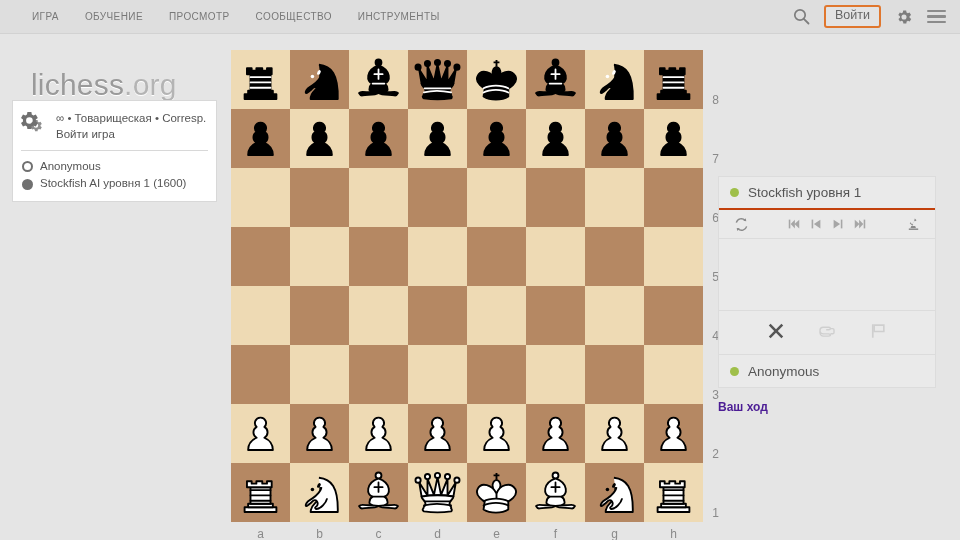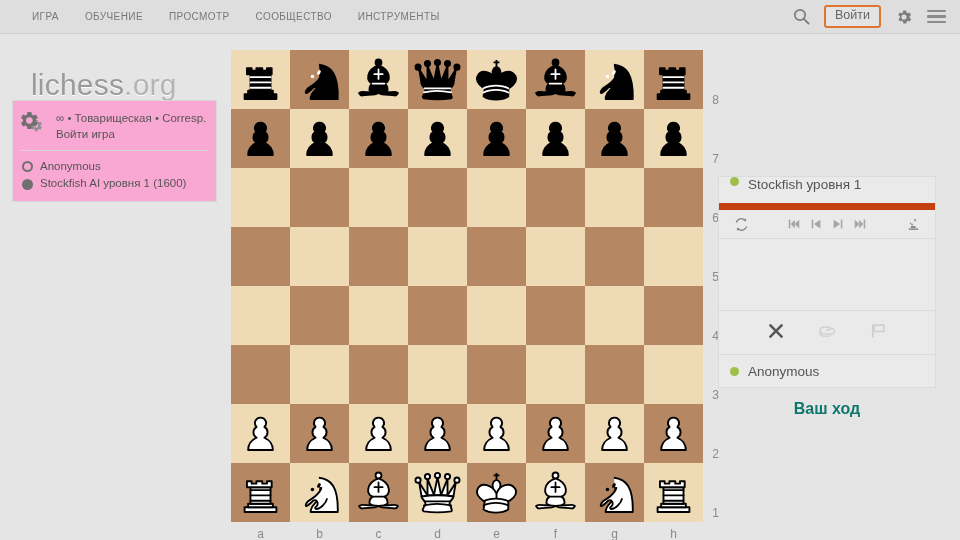--- a/index.html
+++ b/index.html
@@ -42,21 +42,21 @@
     position: absolute; left: 31px; top: 52px;
     font-size: 30px; color: #9a9a9a; letter-spacing: .2px;
     text-shadow: 0 1px 0 #fff;
     margin-top: 16px;
   }
   .logo .dim { color: #b4b4b4; }
 
   .game-info {
     position: absolute; left: 12px; top: 100px;
     width: 205px;
-    background: #f9a8d4;
+    background: #ffffff;
     border: 1px solid #d8d8d8;
     font-size: 11.5px; color: #555;
   }
   .gi-top { display: flex; padding: 8px 8px 7px 7px; gap: 6px; }
   .gi-gears { position: relative; width: 30px; height: 28px; flex: 0 0 30px; }
   .gi-meta { line-height: 1.42; padding-top: 1px; }
   .gi-sep { height: 1px; background: #d8d8d8; margin: 0 8px; }
   .gi-players { padding: 7px 8px 8px 9px; }
   .gi-player { display: flex; align-items: center; gap: 7px; line-height: 1.55; }
   .pc {
@@ -100,23 +100,23 @@
 
   
   .rpanel {
     position: absolute; left: 718px; top: 176px;
     width: 218px; height: 212px;
     background: #eaeaea;
     border: 1px solid #dcdcdc;
     display: flex; flex-direction: column;
   }
   .rp-player {
-    height: 33px; display: flex; gap: 9px;
+    height: 33px; display: flex; align-items: center; gap: 9px;
     padding-left: 11px; font-size: 13.5px; color: #555;
-    border-bottom: 7px solid #c2410c;
+    border-bottom: 2px solid #c2410c;
   }
   .dot-green { width: 9px; height: 9px; border-radius: 50%; background: #9fbf4a; flex: 0 0 9px; }
   .rp-controls {
     height: 29px; display: flex; align-items: center;
     border-bottom: 1px solid #dcdcdc;
     padding: 0 11px;
   }
   .rp-controls .spacer { flex: 1; }
   .ctl { cursor: pointer; display: flex; align-items: center; justify-content: center; width: 22px; }
   .rp-moves { flex: 1; background: #eaeaea; }
@@ -125,22 +125,22 @@
     gap: 32px; border-top: 1px solid #dcdcdc;
   }
   .act { cursor: pointer; }
   .rp-bottom {
     height: 33px; display: flex; align-items: center; gap: 9px;
     padding-left: 11px; font-size: 13.5px; color: #555;
     border-top: 1px solid #dcdcdc;
   }
   .your-turn {
     position: absolute; left: 718px; top: 400px;
-    width: 218px; text-align: center;
-    font-size: 16px; font-weight: bold; color: #0f766e;
+    width: 218px; text-align: left;
+    font-size: 12px; font-weight: bold; color: #4c1d95;
   }
 </style>
 </head>
 <body>
 
 <div id="app">
 
   <div class="site-header">
     <div class="nav-list">
       <div class="nav-item">ИГРА</div>

